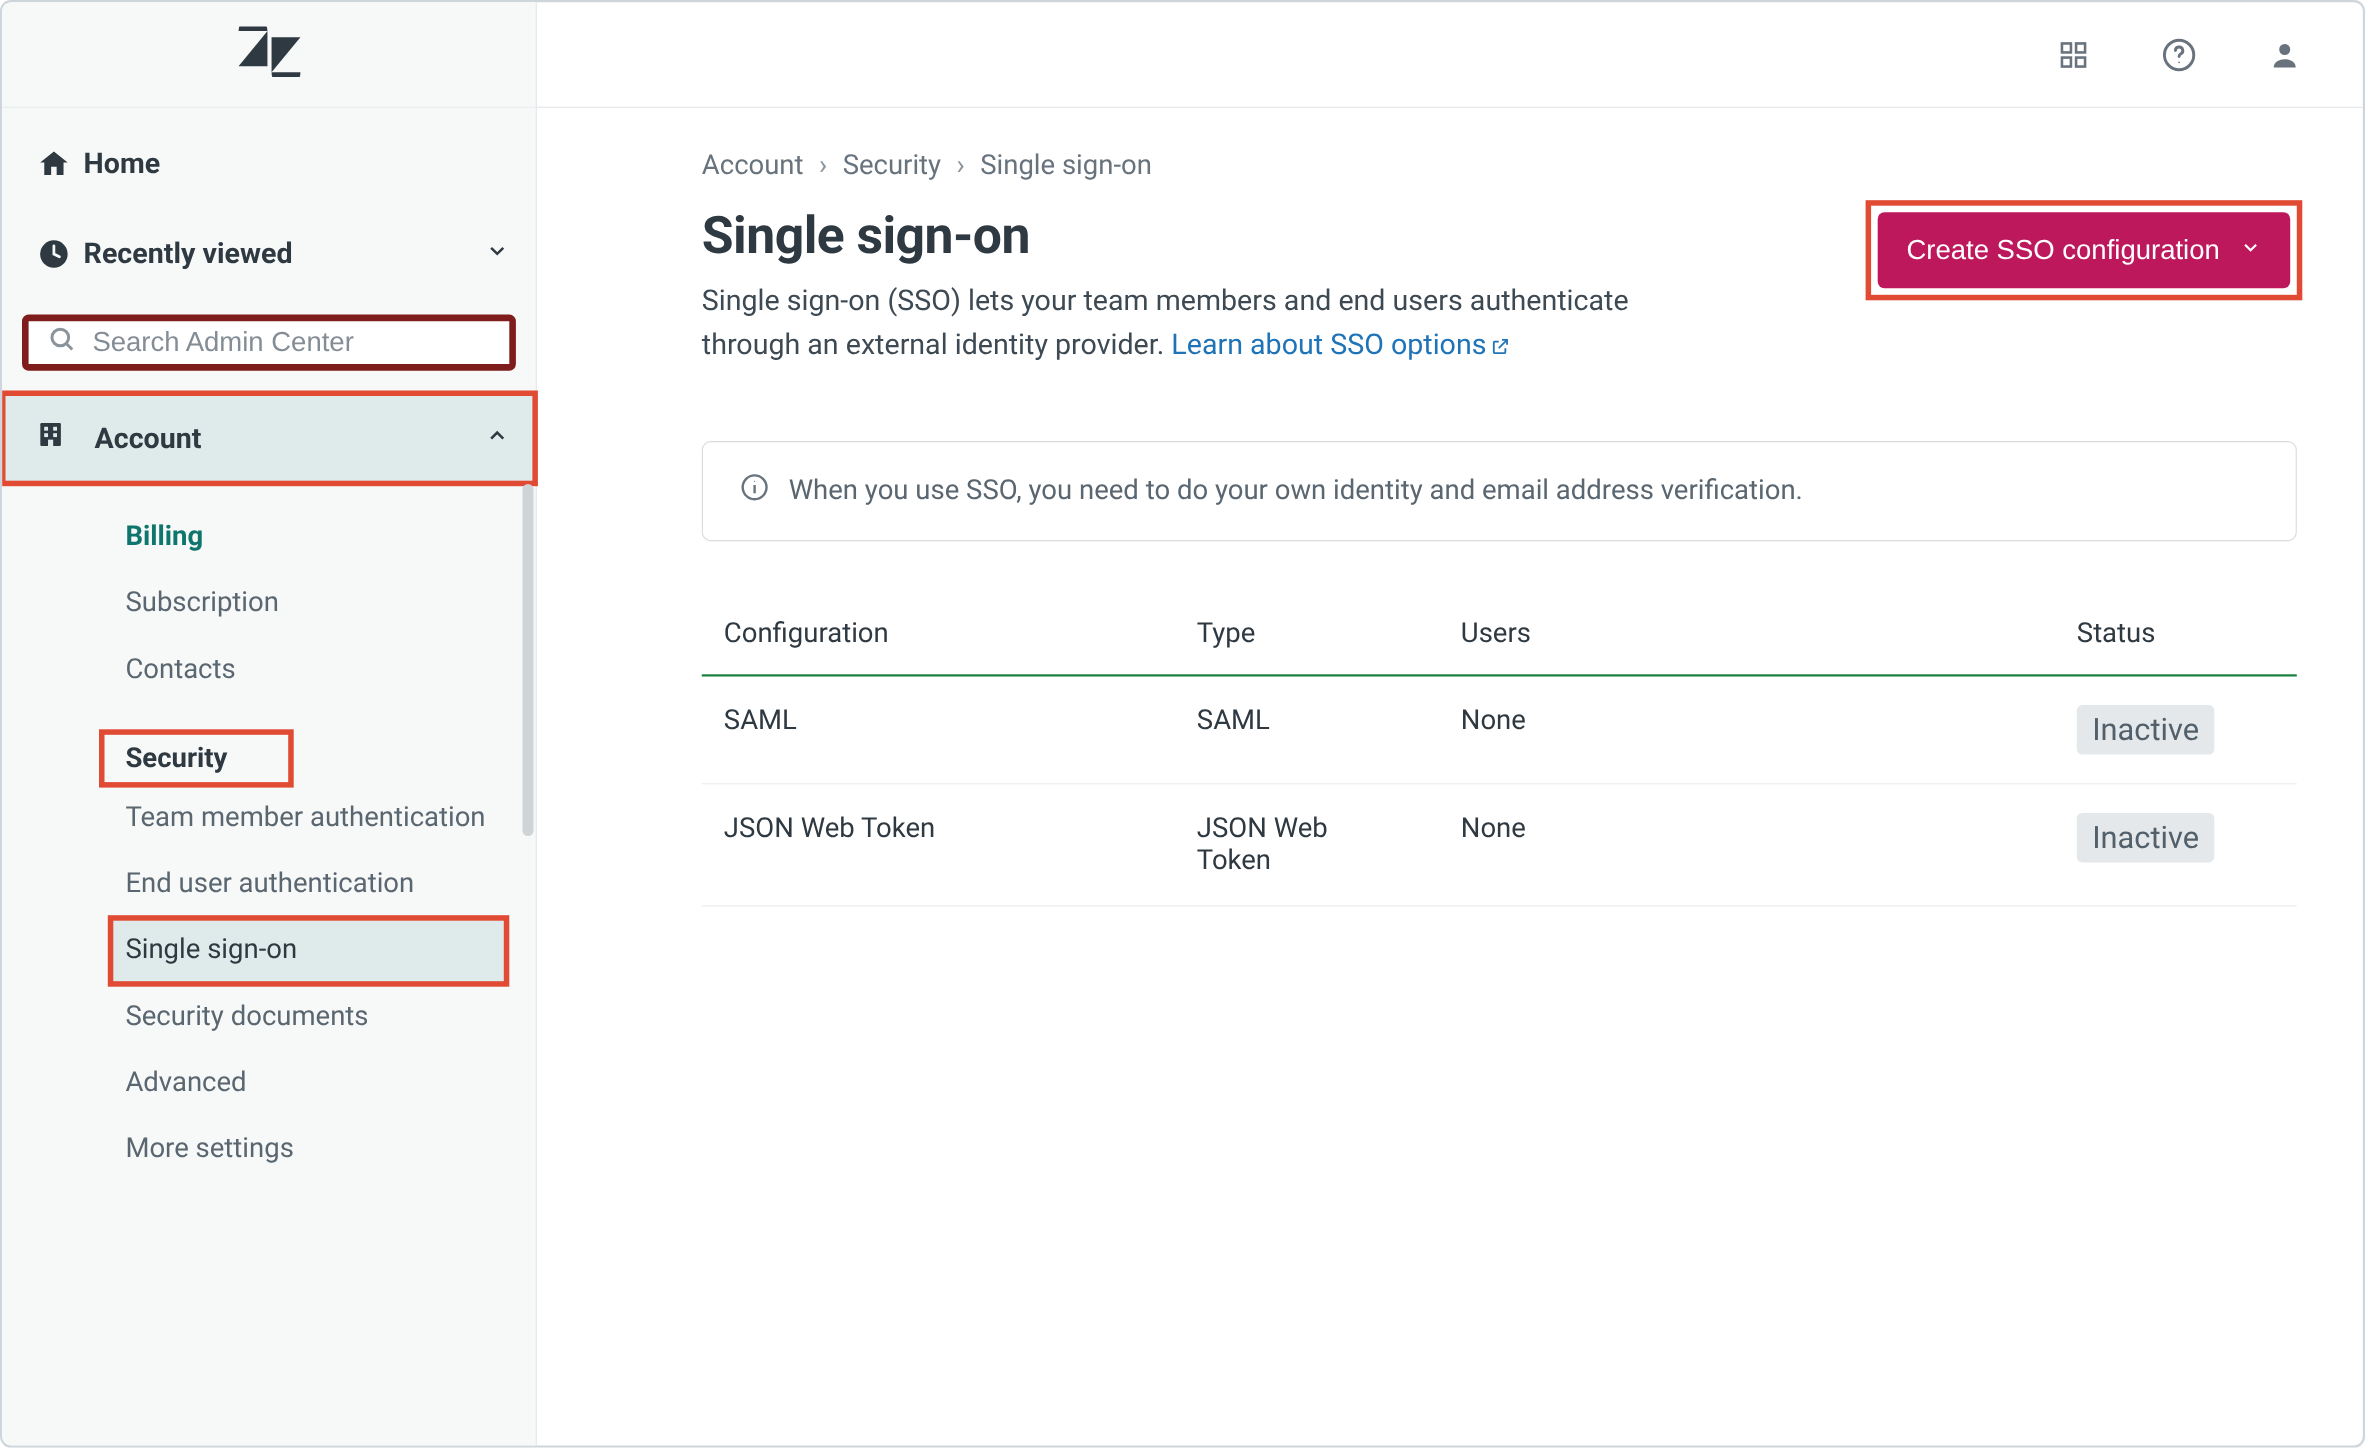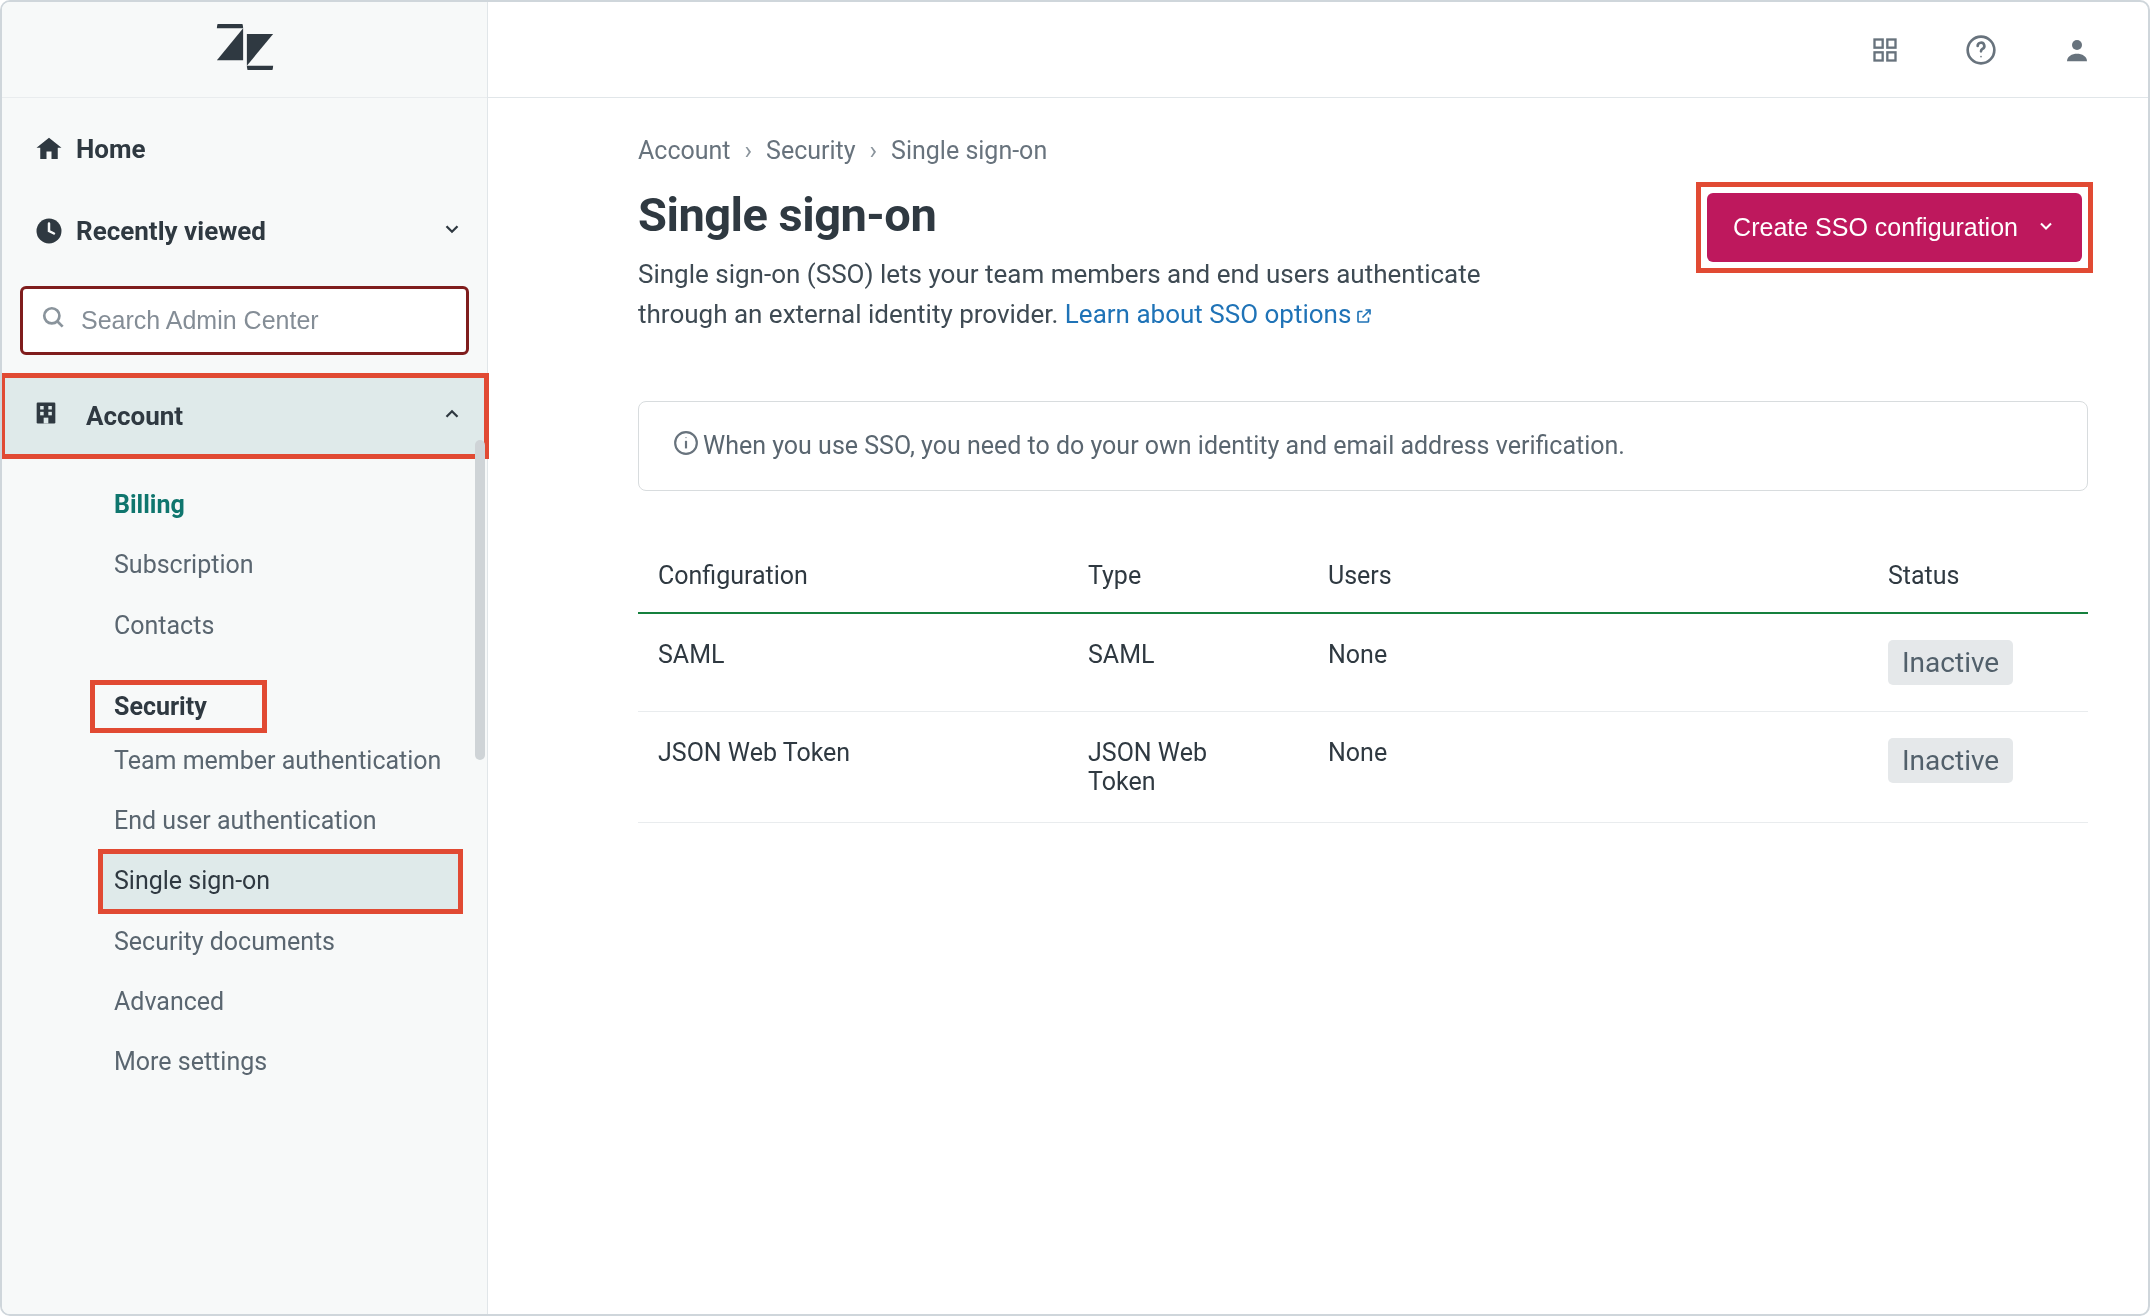--- a/index.html
+++ b/index.html
@@ -47,23 +47,23 @@
     cursor: pointer;
     gap: 10px;
   }
   .nav-item .nav-icon { width: 34px; height: 34px; display:inline-flex; align-items:center; justify-content:center; }
   .nav-item .chev { margin-left: auto; }
   .search-wrap { padding: 14px 18px 20px 18px; }
   .search-box {
     display: flex;
     gap: 14px;
     background: #fff;
-    border: 3px solid #7f1d1d;
+    border: 6px solid #7f1d1d;
     border-radius: 6px;
-    padding: 16px 18px;
+    padding: 4px 18px;
   }
   .search-box input {
     border: none;
     outline: none;
     font-size: 25px;
     color: #2f3941;
     width: 100%;
     background: transparent;
   }
   .search-box input::placeholder { color: #848d96; }
@@ -181,21 +181,21 @@
     cursor:pointer;
     white-space: nowrap;
   }
   .info-banner {
     margin-top: 64px;
     border:1px solid #d8dcde;
     border-radius:8px;
     padding: 28px 34px;
     display:flex;
     align-items:center;
-    gap: 4px;
+    gap: 18px;
     font-size:25px;
     color:#5a6670;
   }
   .table {
     margin-top: 48px;
     width: 100%;
   }
   .table .thead, .table .trow {
     display:grid;
     grid-template-columns: 430px 240px 1fr 180px;

